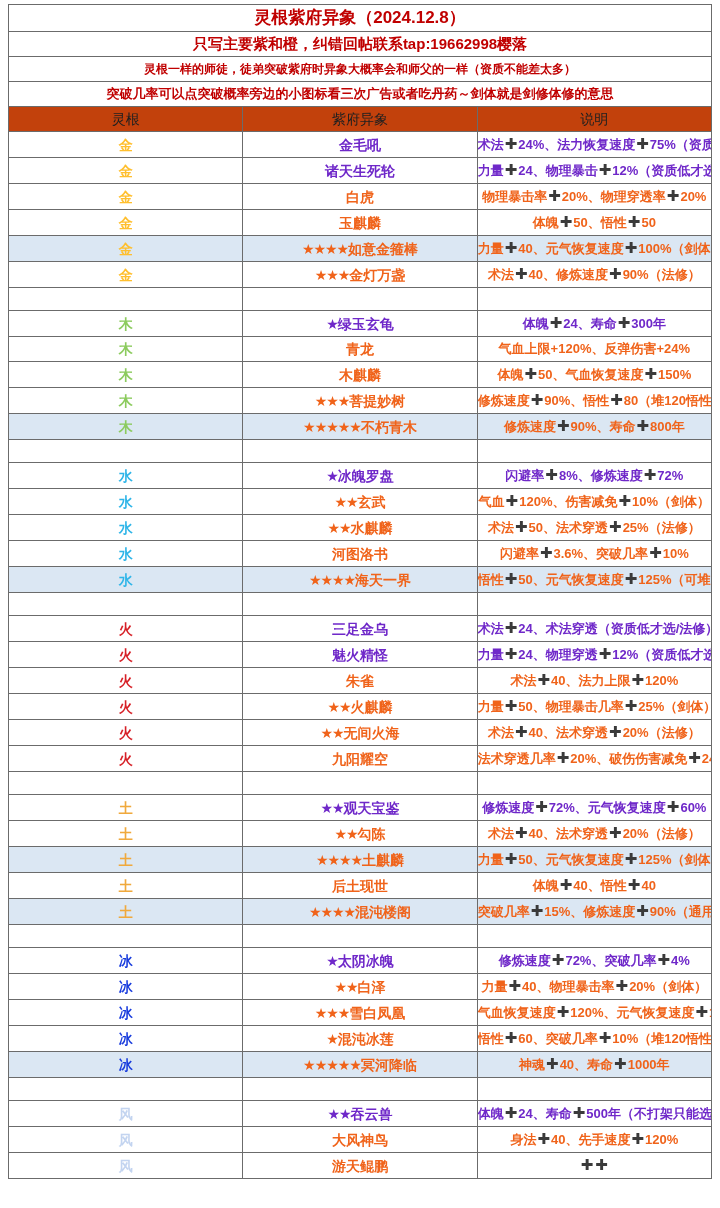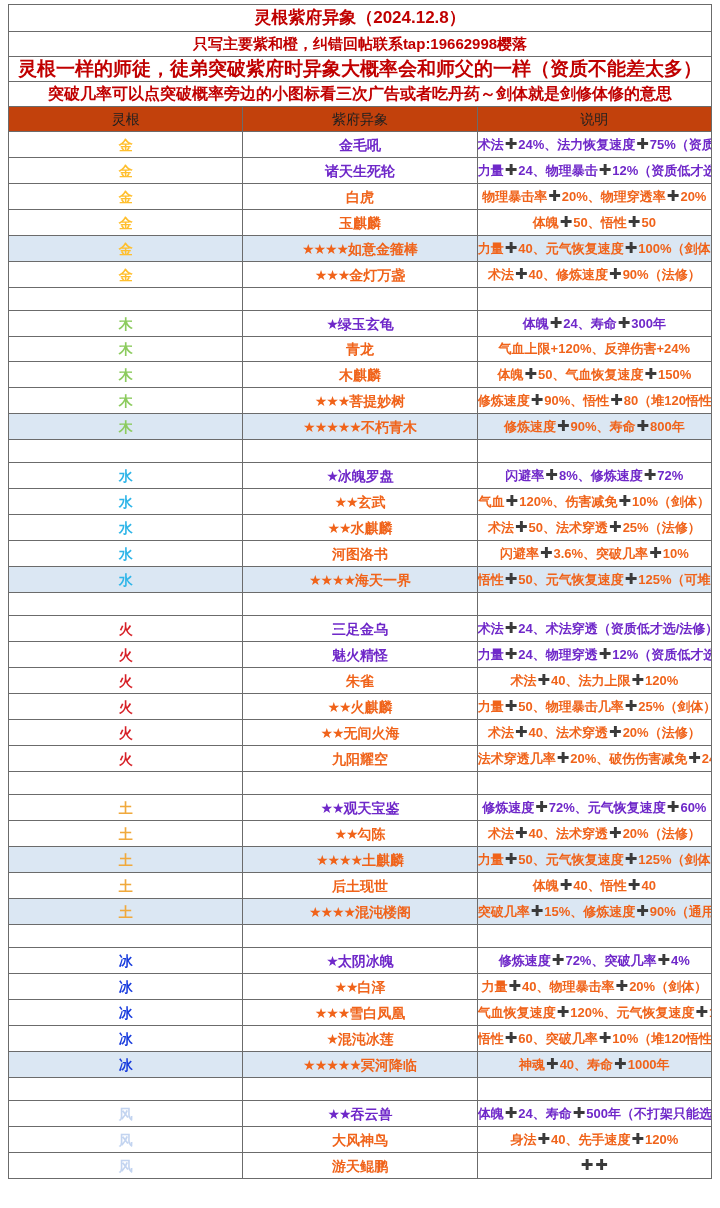--- a/index.html
+++ b/index.html
@@ -43,24 +43,24 @@
     font-size: 15px;
     letter-spacing: 0px;
     border-radius: 9px;
   }
   td.banner.title {
     font-size: 17px;
     height: 26px;
     line-height: 26px;
   }
   td.banner.small {
-    font-size: 19px;
+    font-size: 12px;
   }
   td.banner.tiny {
-    font-size: 16px;
+    font-size: 13px;
   }
   
   td.colhead {
     color: #202020;
     font-size: 14px;
     font-weight: normal;
     background: #c2410c;
   }
   
   td.elem {

